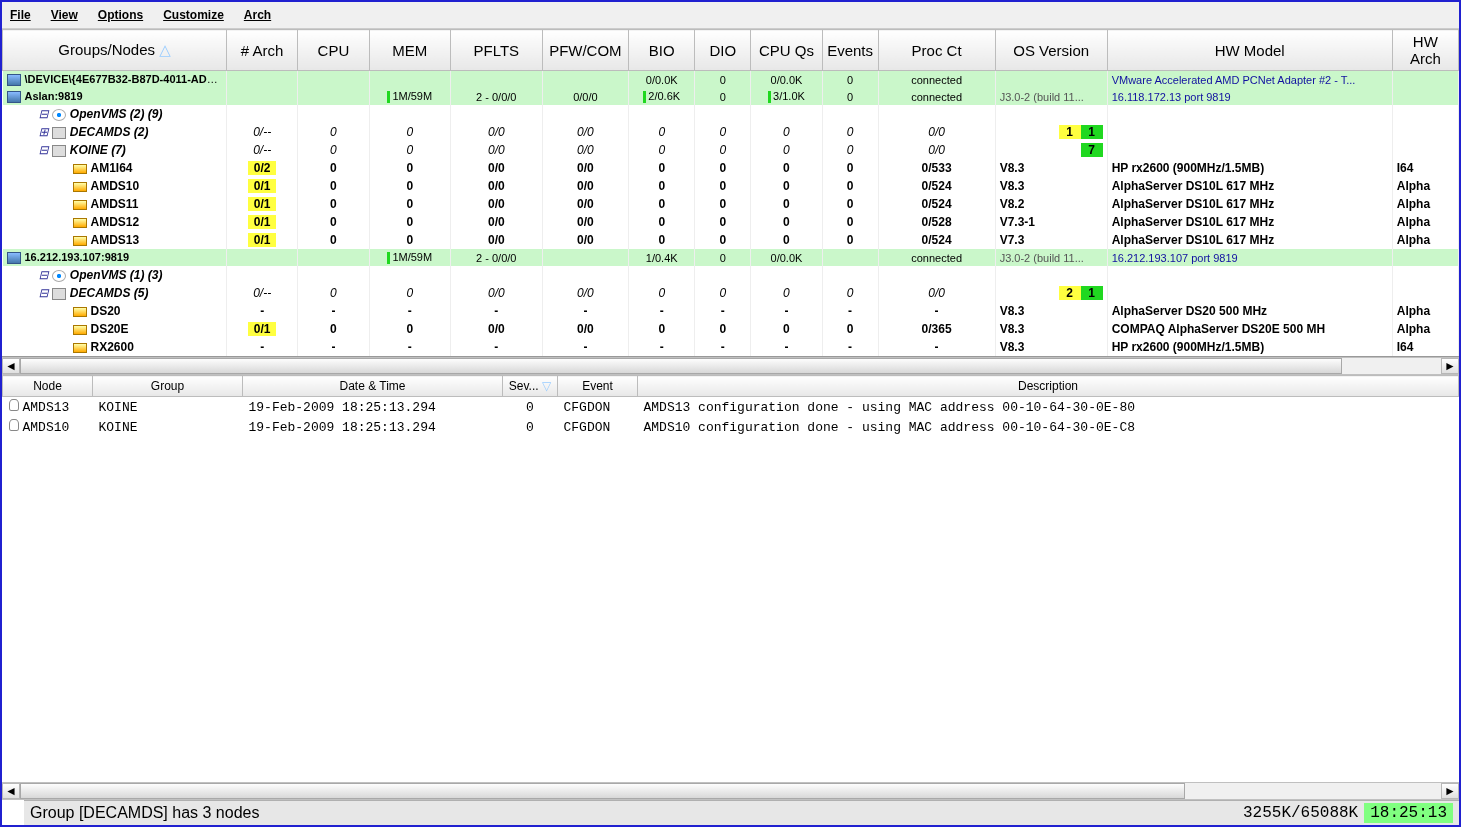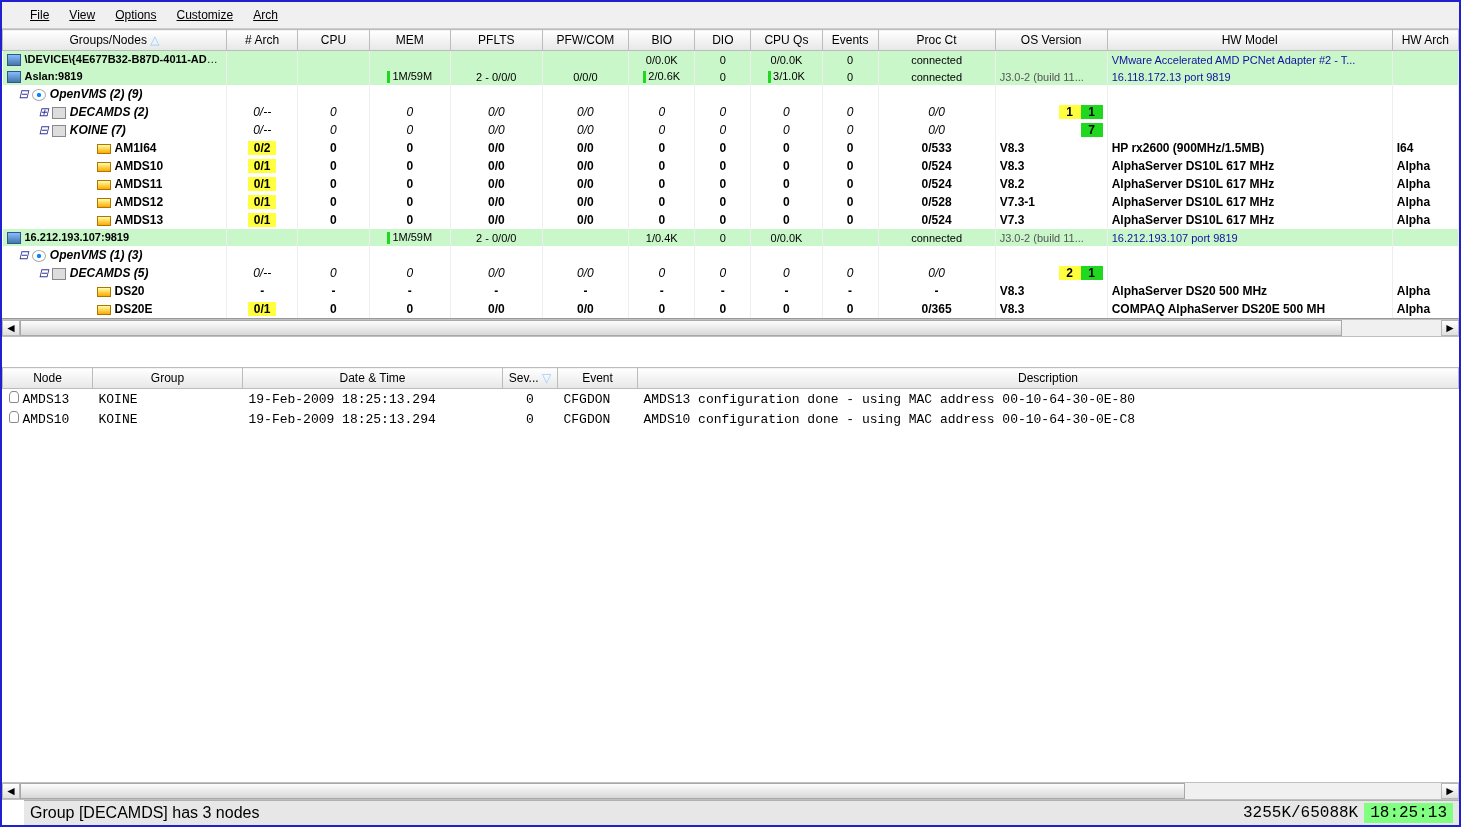--- a/index.html
+++ b/index.html
@@ -10,23 +10,24 @@
   border: 2px solid #2020d0;
   width: 1461px;
   height: 827px;
   display: flex;
   flex-direction: column;
   overflow: hidden;
 }
 .menubar {
   display: flex;
   gap: 4px;
-  padding: 4px 20px;
+  padding: 4px 0;
   background: #f0f0f0;
   border-bottom: 1px solid #ccc;
+  font-weight: bold;
 }
 .menubar .menu-item {
   padding: 2px 8px;
   cursor: pointer;
 }
 .menubar .ul { text-decoration: underline; }
 
 .main-table-wrapper {
   flex: 0 0 auto;
   overflow: auto;
@@ -37,21 +38,21 @@
   border-collapse: collapse;
   width: 100%;
   table-layout: fixed;
 }
 table.main th {
   background: linear-gradient(#fff,#e7e7e7);
   border: 1px solid #bcbcbc;
   font-weight: normal;
   padding: 3px 4px;
   text-align: center;
-  font-size: 12px;
+  font-size: 15px;
 }
 table.main td {
   border-right: 1px solid #eee;
   padding: 2px 4px;
   white-space: nowrap;
   overflow: hidden;
   text-overflow: ellipsis;
 }
 .col-name { width: 220px; text-align: left; }
 .col-cpus { width: 70px; }
@@ -63,23 +64,23 @@
 .col-dio  { width: 55px; }
 .col-cpuq { width: 70px; }
 .col-ev   { width: 55px; }
 .col-proc { width: 115px; }
 .col-os   { width: 110px; }
 .col-hw   { width: 280px; text-align:left; }
 .col-arch { width: 65px; text-align:left; }
 
 tr.level-conn { background: #caf7ca; }
 tr.level-conn td { font-size: 11px; }
-tr.group td.col-name { padding-left: 16px; }
+tr.group td.col-name { padding-left: 36px; }
 tr.cluster td.col-name { padding-left: 36px; }
-tr.node td.col-name { padding-left: 94px; margin-left: 16px; }
+tr.node td.col-name { padding-left: 70px; margin-left: 16px; }
 tr.node td, tr.cluster td { font-weight: bold; }
 tr.cluster td, tr.group td { font-style: italic; font-weight: normal; }
 td.center { text-align: center; }
 td.hw, td.arch { text-align: left; font-weight: bold; }
 
 .yellow { background: #ffff40; display:inline-block; padding:0 6px; }
 .badge-y { background: #ffff40; display:inline-block; min-width:22px; text-align:center; font-weight:bold; font-style:normal;}
 .badge-g { background: #20d820; display:inline-block; min-width:22px; text-align:center; font-weight:bold; font-style:normal;}
 .greentick { display:inline-block; width:3px; height:12px; background:#20d820; vertical-align:middle; margin-right:2px;}
 .blue-text { color: #1010a0; }
@@ -102,21 +103,21 @@
 }
 .hscroll .arrow { width:18px; text-align:center; border:1px solid #b7b7b7; background:linear-gradient(#fff,#e0e0e0);}
 .hscroll .track { flex:1; background:#f0f0f0; height:16px; position:relative;}
 .hscroll .thumb { position:absolute; left:0; top:0; height:100%; background:linear-gradient(#fdfdfd,#d8d8d8); border:1px solid #a8a8a8;}
 
 .events-wrapper {
   flex: 1;
   overflow: auto;
   background:#fff;
 }
-table.events { border-collapse:collapse; width:100%;margin-top:30px; }
+table.events { border-collapse:collapse; width:100%; }
 table.events th {
   background: linear-gradient(#fff,#e7e7e7);
   border:1px solid #bcbcbc;
   font-weight:normal;
   padding:3px 4px;
   font-size:12px;
 }
 table.events td {
   padding:2px 6px;
   font-family: "Courier New", monospace;
@@ -404,20 +405,36 @@
           <td class="col-pfw center">0/0</td>
           <td class="col-bio center">0</td>
           <td class="col-dio center">0</td>
           <td class="col-cpuq center">0</td>
           <td class="col-ev center">0</td>
           <td class="col-proc center">0/365</td>
           <td class="col-os">V8.3</td>
           <td class="col-hw hw">COMPAQ AlphaServer DS20E 500 MH</td>
           <td class="col-arch arch">Alpha</td>
         </tr>
+        <tr class="node">
+          <td class="col-name"><span class="ico ico-node"></span><span style="font-weight:bold">RX2600</span></td>
+          <td class="col-cpus center">-</td>
+          <td class="col-cpu center">-</td>
+          <td class="col-mem center">-</td>
+          <td class="col-pflts center">-</td>
+          <td class="col-pfw center">-</td>
+          <td class="col-bio center">-</td>
+          <td class="col-dio center">-</td>
+          <td class="col-cpuq center">-</td>
+          <td class="col-ev center">-</td>
+          <td class="col-proc center">-</td>
+          <td class="col-os">V8.3</td>
+          <td class="col-hw hw">HP rx2600  (900MHz/1.5MB)</td>
+          <td class="col-arch arch">I64</td>
+        </tr>
       </tbody>
 </table>
 </div>
 
 <div class="hscroll">
   <div class="arrow">◄</div>
   <div class="track">
       <div class="thumb" style="width:93%"></div>
     </div>
   <div class="arrow">►</div>

